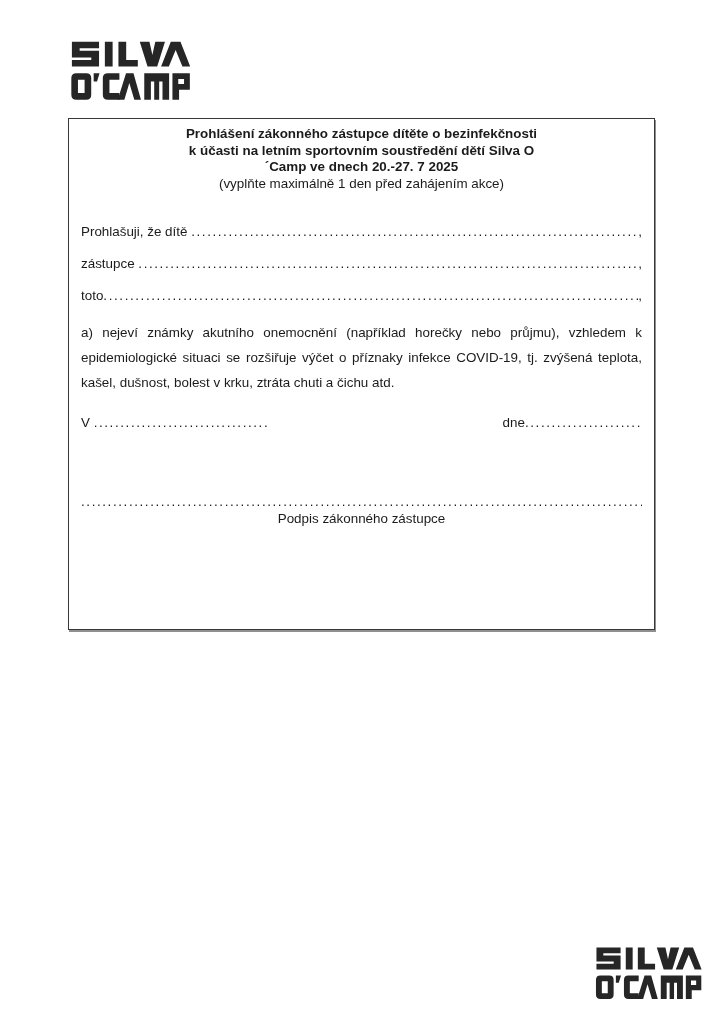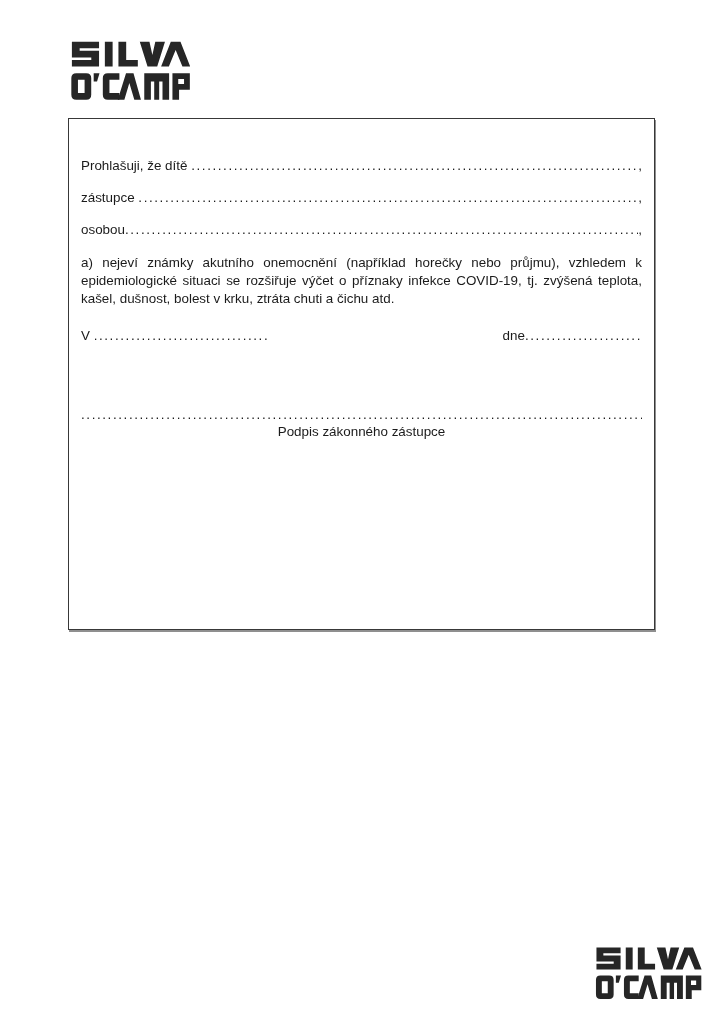--- a/index.html
+++ b/index.html
@@ -32,21 +32,21 @@
 
   .fill-line { display:flex; align-items:baseline; margin-top:17px; white-space:pre; }
   .fill-line.first { margin-top:32px; }
   .fill-label { flex:0 0 auto; }
   .dotfill {
     flex:1 1 auto; overflow:hidden; white-space:nowrap;
     letter-spacing:1.6px; min-width:0;
   }
   .fill-suffix { flex:0 0 auto; }
 
-  .paras { margin-top:17px; text-align:justify; line-height:18px; }
+  .paras { margin-top:17px; text-align:justify; line-height:25px; }
   .paras p { margin:0; }
 
   .vdne-row { display:flex; justify-content:space-between; margin-top:20px; white-space:pre; }
   .dots { letter-spacing:1.6px; }
 
   .signature { margin-top:64px; text-align:center; }
   .sig-dots { display:flex; }
   .sig-caption { line-height:17px; margin-top:1px; }
 </style>
 </head>
@@ -75,35 +75,41 @@
 <div class="page">
 
   <div class="logo logo-top" role="img" aria-label="SILVA O'CAMP logo">
     <svg viewBox="0 0 152 74" width="126">
       <use href="#silva-logo-mark"></use>
     </svg>
   </div>
 
   <div class="form-box">
 
+    <div class="title-block">
+      <div>Prohlášení zákonného zástupce dítěte o bezinfekčnosti</div>
+      <div>k účasti na letním sportovním soustředění dětí Silva O</div>
+      <div>´Camp ve dnech 20.-27. 7 2025</div>
+      <div class="subtitle">(vyplňte maximálně 1 den před zahájením akce)</div>
+    </div>
 
     <div class="fill-line first">
       <span class="fill-label">Prohlašuji, že dítě </span>
       <span class="dotfill">................................................................................................................................................................................................................................................................................................................</span>
       <span class="fill-suffix">,</span>
     </div>
 
     <div class="fill-line">
       <span class="fill-label">zástupce </span>
       <span class="dotfill">................................................................................................................................................................................................................................................................................................................</span>
       <span class="fill-suffix">,</span>
     </div>
 
     <div class="fill-line">
-      <span class="fill-label">osobou</span>
+      <span class="fill-label">toto</span>
       <span class="dotfill">................................................................................................................................................................................................................................................................................................................</span>
       <span class="fill-suffix">,</span>
     </div>
 
     <div class="paras">
       <p>a) nejeví známky akutního onemocnění (například horečky nebo průjmu), vzhledem k epidemiologické situaci se rozšiřuje výčet o příznaky infekce COVID-19, tj. zvýšená teplota, kašel, dušnost, bolest v krku, ztráta chuti a čichu atd.</p>
     </div>
 
     <div class="vdne-row">
       <span><span>V </span><span class="dots">.................................</span></span>

